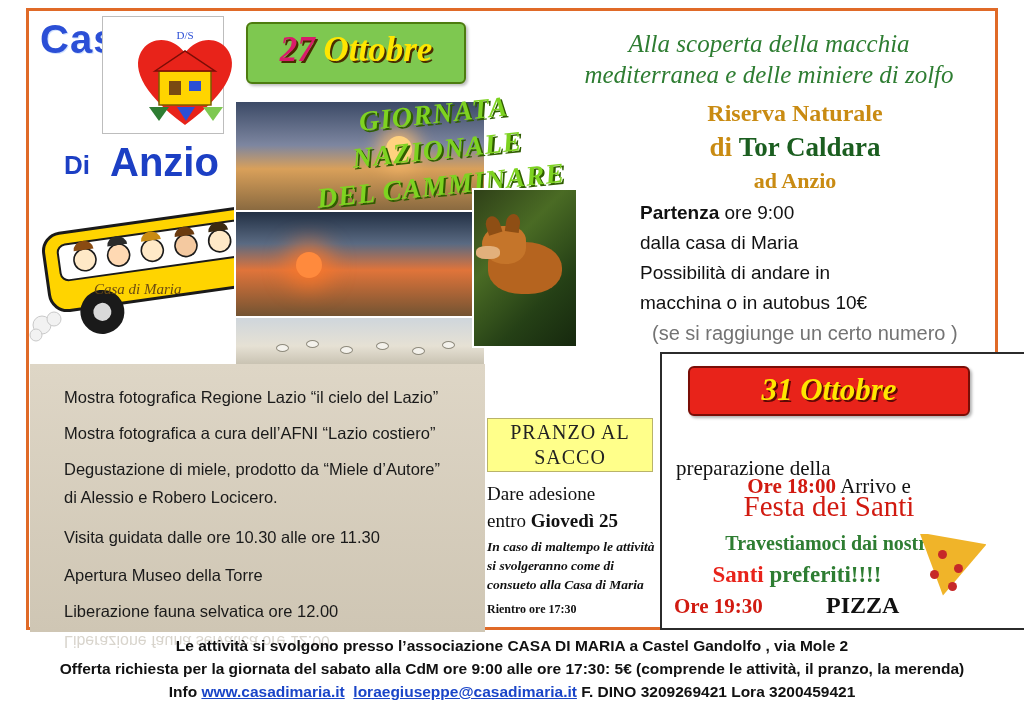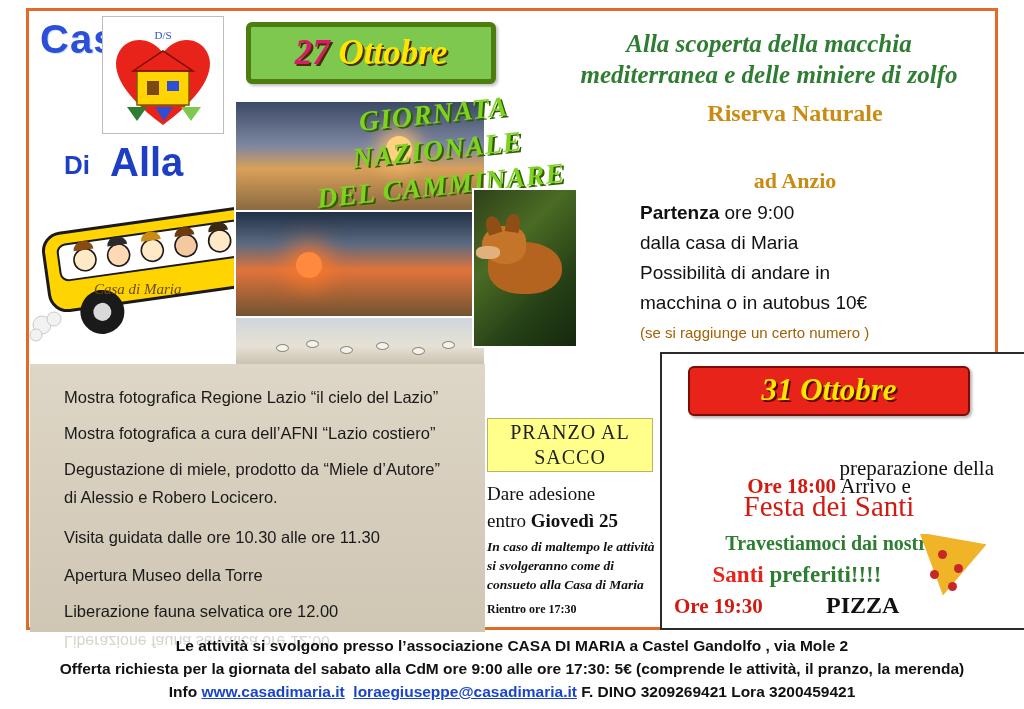--- a/index.html
+++ b/index.html
@@ -32,34 +32,34 @@
   .logo-di {
     position:absolute; left:30px; top:138px; font-size:26px; color:#1c3fc4;
     font-weight:bold;
   }
   .logo-maria {
     position:absolute; left:76px; top:128px; font-size:40px; color:#1c3fc4;
     font-weight:bold;
   }
   .logo-art {
     position:absolute; left:68px; top:4px; width:122px; height:118px;
-    border:1px solid #bdbdbd; background:#ffffff;
+    border:1px solid #bdbdbd; background:#ffffff;padding-left:22px;
   }
 
   
   .bus-wrap { position:absolute; left:28px; top:185px; width:300px; height:175px; }
   .bus-label {
     position:absolute; left:66px; top:96px; font-size:15px; color:#6b4b12;
     font-style:italic; font-family:"Liberation Serif", serif;
   }
 
   
   .badge27 {
-    position:absolute; left:246px; top:22px; width:250px; height:62px;
-    background:#7ec850; border:5px solid #4d7c0f; border-radius:6px;
+    position:absolute; left:246px; top:22px; width:220px; height:62px;
+    background:#7ec850; border:2px solid #4d7c0f; border-radius:6px;
     box-shadow:2px 2px 3px rgba(0,0,0,.25);
   }
   .badge27 .txt {
     position:absolute; left:0; top:6px; width:100%; text-align:center;
     font-size:35px; font-weight:bold; font-style:italic;
     font-family:"Liberation Serif", serif;
   }
   .badge27 .d { color:#d81b6a; }
   .badge27 .m { color:#ffe600; }
   .badge27 .txt span { text-shadow:2px 2px 0 #4a2c00; }
@@ -105,21 +105,21 @@
   .fox .ear2 { position:absolute; left:32px; top:24px; width:14px; height:18px;
     background:#8e4e14; border-radius:50% 50% 0 0; transform:rotate(8deg); }
   .fox .snout { position:absolute; left:2px; top:56px; width:24px; height:13px;
     background:#e2b07c; border-radius:40%; }
 
   
   .rhead {
     position:absolute; left:548px; top:28px; width:442px; text-align:center;
   }
   .rhead .l1 {
-    color:#2e7d32; font-weight:bold; font-style:italic; font-size:25px;
+    color:#2e7d32; font-weight:normal; font-style:italic; font-size:25px;
     line-height:31px; font-family:"Liberation Serif", serif;
   }
   .rnat {
     position:absolute; left:600px; top:100px; width:390px; text-align:center;
     color:#c98b12; font-weight:bold; font-size:24px;
     font-family:"Liberation Serif", serif;
   }
   .rtor {
     position:absolute; left:600px; top:132px; width:390px; text-align:center;
     font-size:27px; font-family:"Liberation Serif", serif;
@@ -128,21 +128,21 @@
   .rtor .tc { color:#1b5e20; font-weight:bold; }
   .ranzio {
     position:absolute; left:600px; top:168px; width:390px; text-align:center;
     color:#c98b12; font-weight:bold; font-size:22px;
     font-family:"Liberation Serif", serif;
   }
 
   .infoblock { position:absolute; left:640px; top:198px; width:360px; }
   .infoblock .ln { font-size:19px; color:#111; line-height:30px; }
   .infoblock .ln b { font-weight:bold; }
-  .infoblock .small { font-size:15px; color:#a16207; }
+  .infoblock .small { font-size:20px; color:#737373;margin-left:12px; }
 
   
   .leftpanel {
     position:absolute; left:30px; top:364px; width:455px; height:268px;
     background:linear-gradient(#ded6c6,#cfc6b4);
   }
   .leftpanel .row {
     position:absolute; left:34px; font-size:16.5px; color:#1a1a1a;
     font-family:"Liberation Sans", sans-serif; white-space:nowrap;
   }
@@ -182,21 +182,21 @@
     text-shadow:2px 2px 0 #5a0a05;
   }
   .rbox .l-ore {
     position:absolute; left:14px; top:72px; width:306px; text-align:center; font-size:21px;
     font-family:"Liberation Serif", serif;
     margin-top:48px;
   }
   .rbox .l-ore .t { color:#d11a10; font-weight:bold; }
   .rbox .l-ore .n { color:#111; }
   .rbox .l-prep {
-    position:absolute; left:26px; top:102px; width:306px; text-align:right;
+    position:absolute; left:14px; top:102px; width:306px; text-align:left;
     font-size:21px; color:#111; font-family:"Liberation Serif", serif;
   }
   .rbox .l-festa {
     position:absolute; left:10px; top:136px; width:314px; text-align:center;
     font-size:29px; font-weight:normal; color:#d11a10;
     font-family:"Liberation Serif", serif;
   }
   .rbox .l-trav {
     position:absolute; left:10px; top:178px; width:314px; text-align:center;
     font-size:20px; font-weight:bold; color:#2e7d32;
@@ -256,21 +256,21 @@
         <polygon points="30,54 60,34 90,54" fill="#e8231a" stroke="#7a0d06" stroke-width="1.5"></polygon>
         <rect x="44" y="64" width="12" height="14" fill="#7a4a12"></rect>
         <rect x="64" y="64" width="12" height="10" fill="#2b4fd6"></rect>
         <polygon points="24,90 44,90 34,104" fill="#2e7d32"></polygon>
         <polygon points="78,90 98,90 88,104" fill="#7ec850"></polygon>
         <polygon points="52,90 70,90 61,104" fill="#2b4fd6"></polygon>
         <text x="60" y="22" font-size="11" text-anchor="middle" fill="#2b4fd6" font-family="Liberation Serif, serif">D/S</text>
       </svg>
     </div>
     <div class="logo-di">Di</div>
-    <div class="logo-maria">Alla</div>
+    <div class="logo-maria">Anzio</div>
   </div>
 
   <div class="bus-wrap">
     <svg width="300" height="175" viewBox="0 0 300 175">
       <g transform="rotate(-8 150 90)">
         <rect x="20" y="32" width="250" height="78" rx="18" fill="#ffd400" stroke="#1a1a1a" stroke-width="3"></rect>
         <rect x="34" y="44" width="186" height="36" rx="8" fill="#ffffff" stroke="#1a1a1a" stroke-width="2"></rect>
         <circle cx="60" cy="62" r="11" fill="#ffe9c7" stroke="#1a1a1a" stroke-width="1.6"></circle>
         <circle cx="94" cy="62" r="11" fill="#ffd9b3" stroke="#1a1a1a" stroke-width="1.6"></circle>
         <circle cx="128" cy="62" r="11" fill="#ffe9c7" stroke="#1a1a1a" stroke-width="1.6"></circle>
@@ -334,20 +334,24 @@
     <div class="ear1"></div>
       <div class="ear2"></div>
       <div class="snout"></div>
   </div>
 
   <div class="rhead">
     <div class="l1">Alla scoperta della macchia</div>
     <div class="l1">mediterranea e delle miniere di zolfo</div>
   </div>
   <div class="rnat">Riserva Naturale</div>
+  <div class="rtor">
+    <span class="di">di</span>
+    <span class="tc">Tor Caldara</span>
+  </div>
   <div class="ranzio">ad Anzio</div>
 
   <div class="infoblock">
     <div class="ln">
       <b>Partenza</b>
       <span>ore 9:00</span>
     </div>
     <div class="ln">dalla casa di Maria</div>
     <div class="ln">Possibilità di andare in</div>
     <div class="ln">macchina o in autobus 10€</div>

